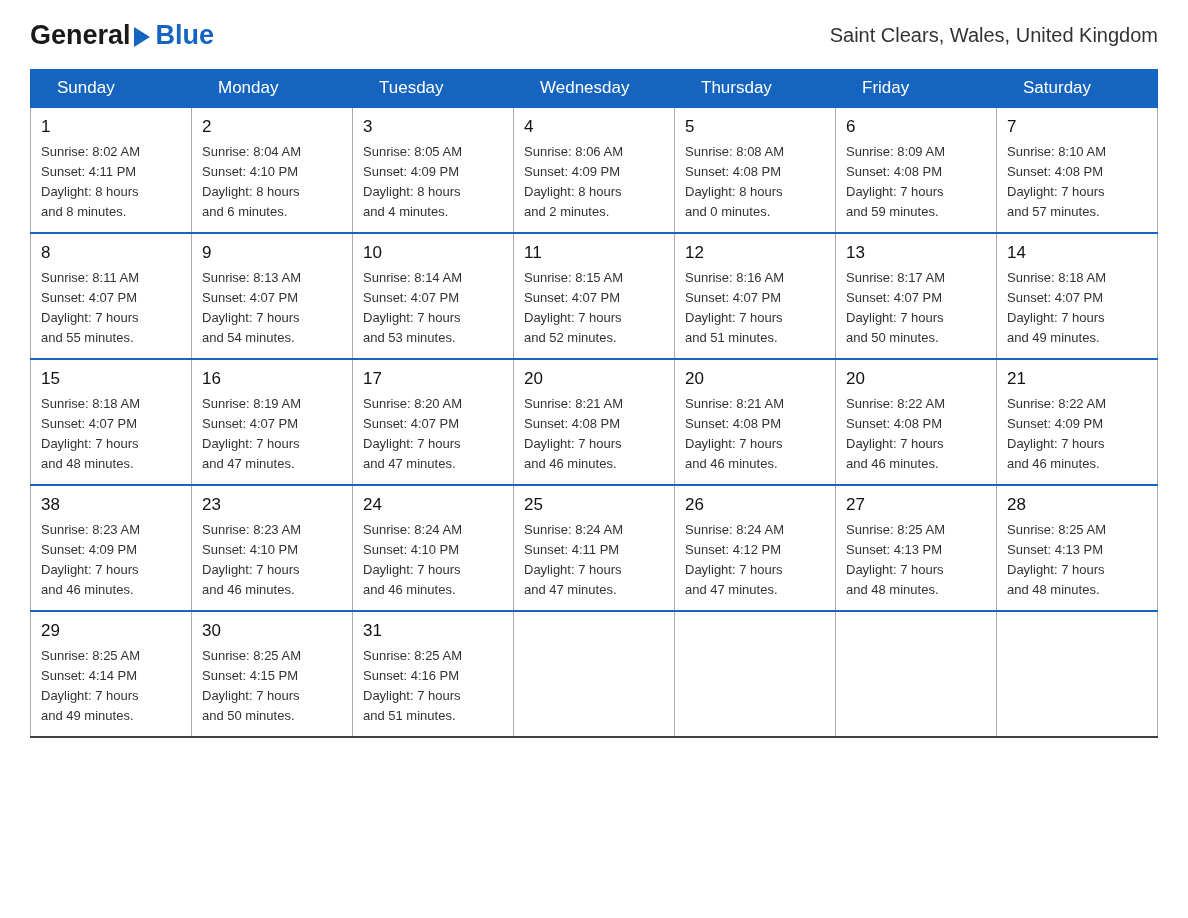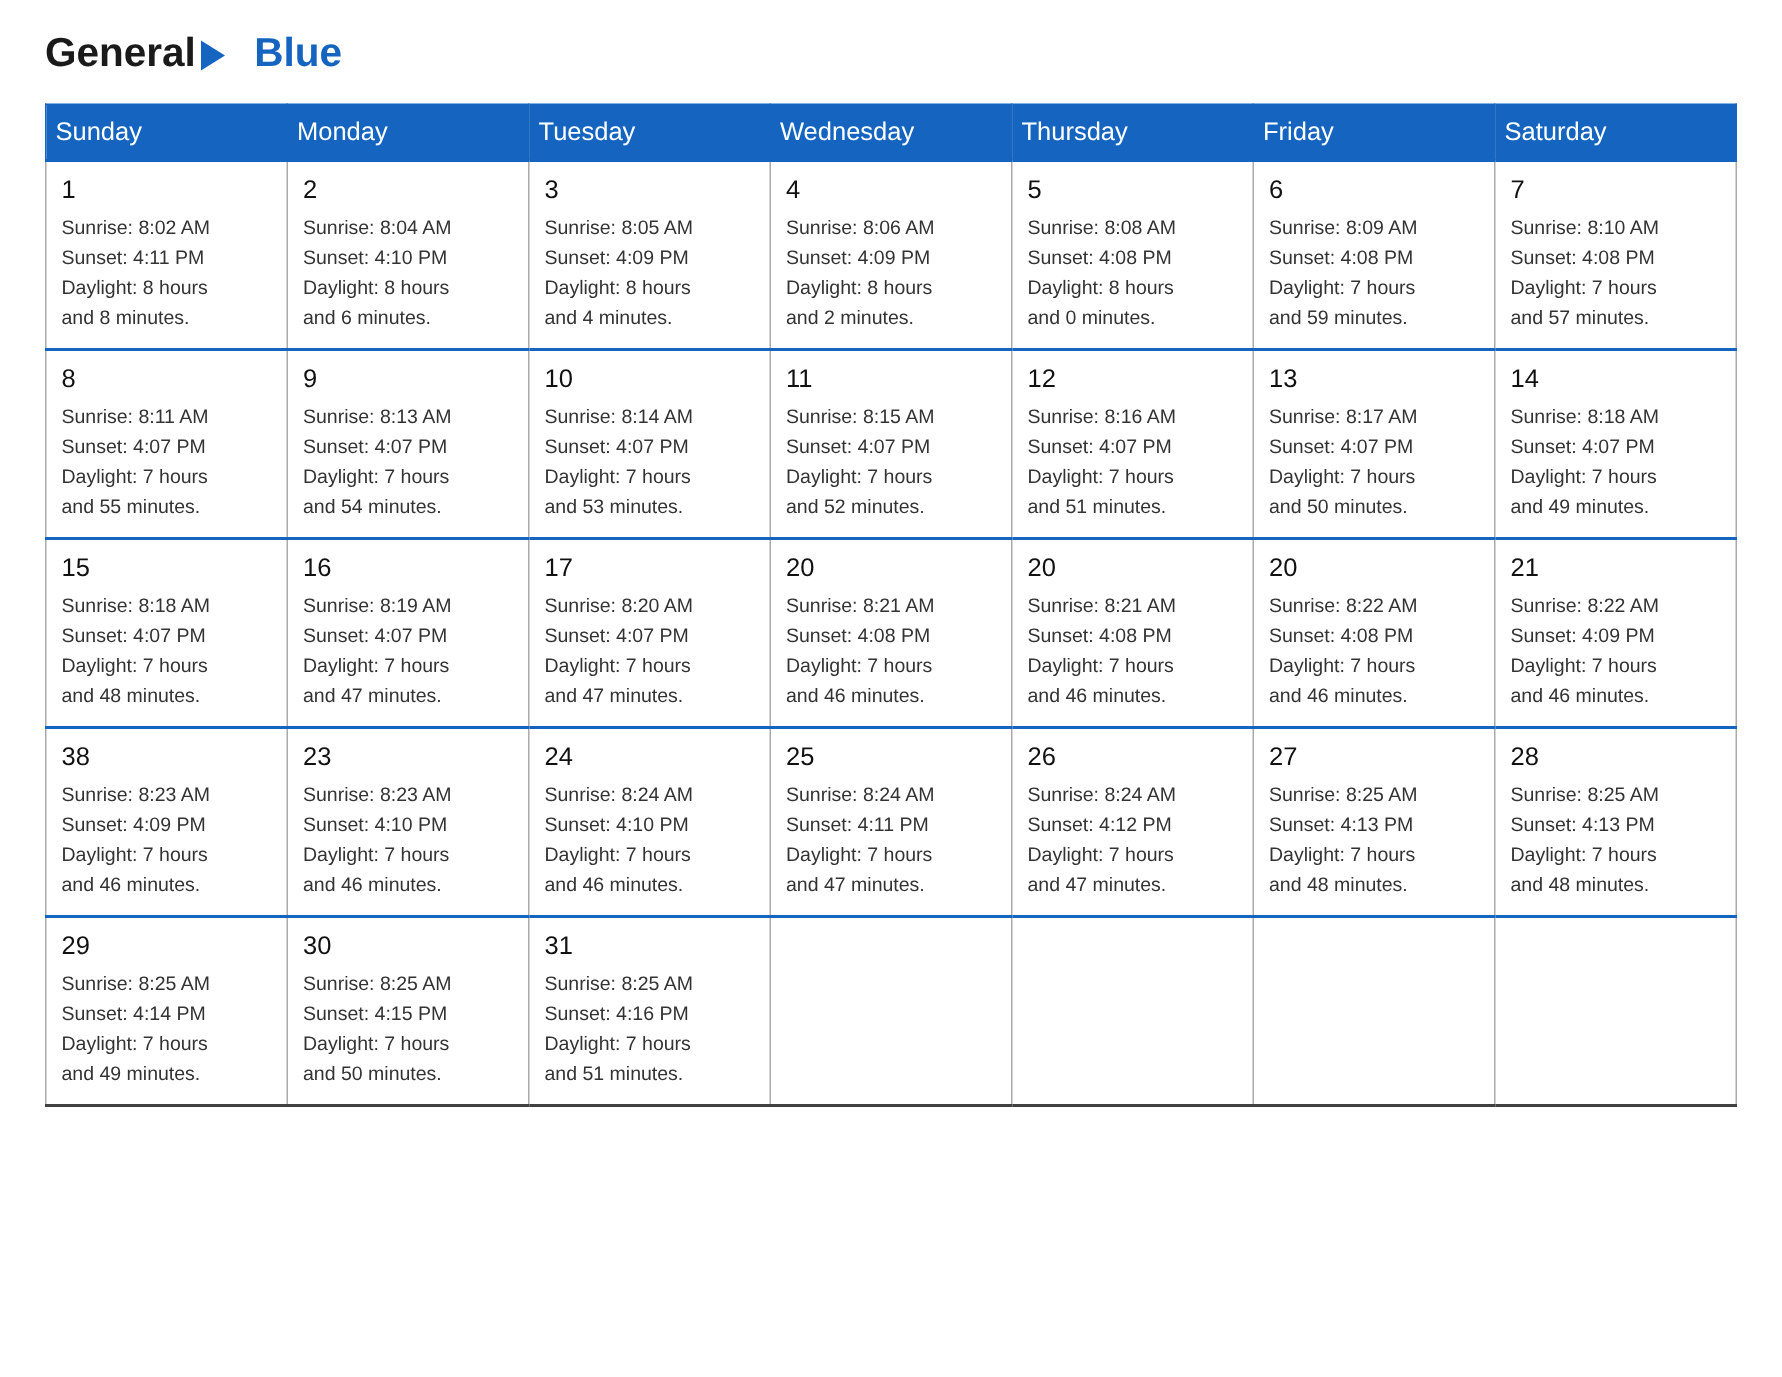--- a/index.html
+++ b/index.html
@@ -32,21 +32,21 @@
     }
     .calendar {
       width: 100%;
       border-collapse: collapse;
     }
     .calendar thead th {
       background: #1565c0;
       color: #fff;
       font-size: 17px;
       font-weight: normal;
-      padding: 8px 6px;
+      padding: 8px 26px;
       text-align: left;
       border: 1px solid #1565c0;
     }
     .calendar tbody td {
       vertical-align: top;
       padding: 6px 10px 10px 10px;
       border: 1px solid #aaa;
       width: calc(100% / 7);
       font-size: 13px;
       color: #222;
@@ -80,37 +80,38 @@
       display: flex;
       align-items: flex-start;
     }
     .logo-row1 {
       display: flex;
       align-items: center;
     }
     .logo-row2 {
       display: flex;
       align-items: center;
-      margin-left: 20px;
+      margin-left: 6px;
     }
   </style>
 </head>
 <body>
 
 <div class="header">
   <div class="logo-container">
     <div class="logo-row1">
       <span style="font-size:27px;font-weight:bold;color:#1a1a1a;font-family:Arial,sans-serif;">General</span>
       <span style="display:inline-block;width:0;height:0;border-top:10px solid transparent;border-bottom:10px solid transparent;border-left:16px solid #1565c0;margin-left:3px;margin-top:3px;"></span>
     </div>
     <div class="logo-row2">
       <span style="font-size:27px;font-weight:bold;color:#1565c0;font-family:Arial,sans-serif;">Blue</span>
     </div>
   </div>
   <div class="title-block">
+    <div class="location">Saint Clears, Wales, United Kingdom</div>
   </div>
 </div>
 
 <table class="calendar">
   <thead>
     <tr>
     <th>Sunday</th>
         <th>Monday</th>
         <th>Tuesday</th>
         <th>Wednesday</th>

